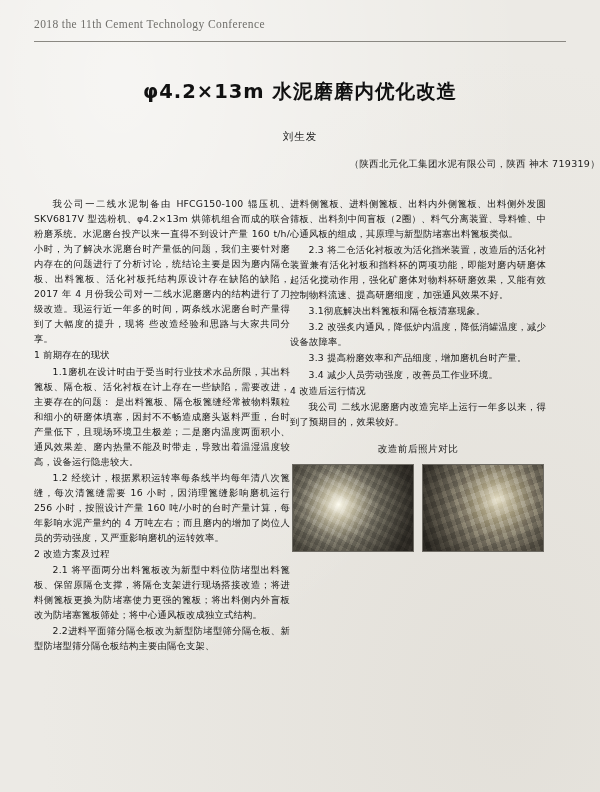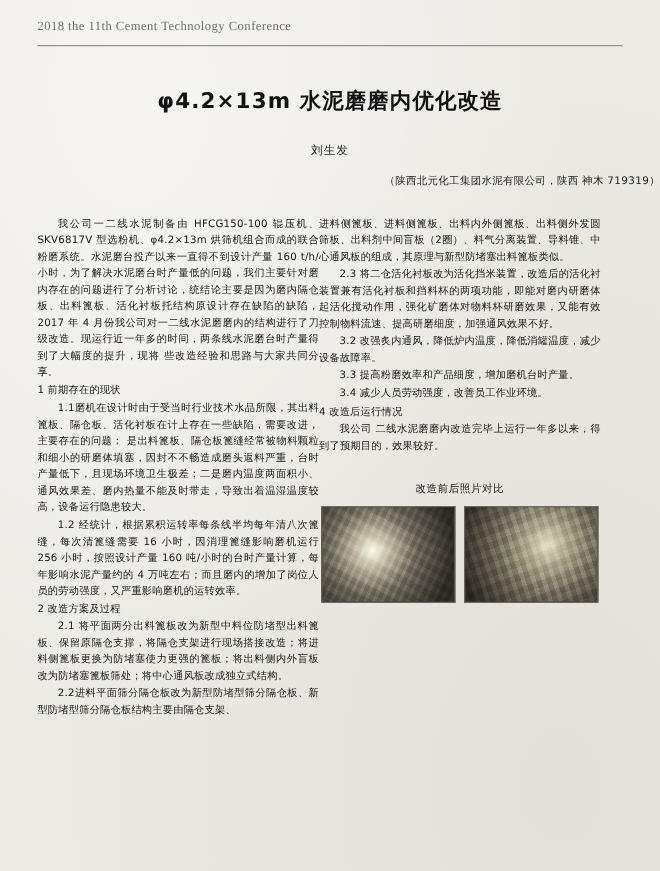--- a/index.html
+++ b/index.html
@@ -103,21 +103,21 @@
   .col p {
     margin: 0 0 1px 0;
   }
   .indent2 {
     text-indent: 2em;
   }
   .indent0 {
     text-indent: 0;
   }
   .figcap {
-    margin-top: 24px;
+    margin-top: 12px;
     text-align: center;
     font-size: 9.6px;
     letter-spacing: 0.5px;
   }
   .photos {
     margin-top: 8px;
     display: flex;
     gap: 8px;
     justify-content: center;
   }
@@ -179,20 +179,21 @@
       <p class="indent2">1.1磨机在设计时由于受当时行业技术水品所限，其出料篦板、隔仓板、活化衬板在计上存在一些缺陷，需要改进，主要存在的问题： 是出料篦板、隔仓板篦缝经常被物料颗粒和细小的研磨体填塞，因封不不畅造成磨头返料严重，台时产量低下，且现场环境卫生极差；二是磨内温度两面积小、通风效果差、磨内热量不能及时带走，导致出着温湿温度较高，设备运行隐患较大。</p>
       <p class="indent2">1.2 经统计，根据累积运转率每条线半均每年清八次篦缝，每次清篦缝需要 16 小时，因消理篦缝影响磨机运行 256 小时，按照设计产量 160 吨/小时的台时产量计算，每年影响水泥产量约的 4 万吨左右；而且磨内的增加了岗位人员的劳动强度，又严重影响磨机的运转效率。</p>
       <p class="indent0">2 改造方案及过程</p>
       <p class="indent2">2.1 将平面两分出料篦板改为新型中料位防堵型出料篦板、保留原隔仓支撑，将隔仓支架进行现场搭接改造；将进料侧篦板更换为防堵塞使力更强的篦板；将出料侧内外盲板改为防堵塞篦板筛处；将中心通风板改成独立式结构。</p>
       <p class="indent2">2.2进料平面筛分隔仓板改为新型防堵型筛分隔仓板、新型防堵型筛分隔仓板结构主要由隔仓支架、</p>
     </div>
 
     <div class="col">
       <p class="indent0">进料侧篦板、进料侧篦板、出料内外侧篦板、出料侧外发圆筛板、出料剂中间盲板（2圈）、料气分离装置、导料锥、中心通风板的组成，其原理与新型防堵塞出料篦板类似。</p>
       <p class="indent2">2.3 将二仓活化衬板改为活化挡米装置，改造后的活化衬装置兼有活化衬板和挡料杯的两项功能，即能对磨内研磨体起活化搅动作用，强化矿磨体对物料杯研磨效果，又能有效控制物料流速、提高研磨细度，加强通风效果不好。</p>
+      <p class="indent2">3.1彻底解决出料篦板和隔仓板清塞现象。</p>
       <p class="indent2">3.2 改强炙内通风，降低炉内温度，降低消罐温度，减少设备故障率。</p>
       <p class="indent2">3.3 提高粉磨效率和产品细度，增加磨机台时产量。</p>
       <p class="indent2">3.4 减少人员劳动强度，改善员工作业环境。</p>
       <p class="indent0">4 改造后运行情况</p>
       <p class="indent2">我公司 二线水泥磨磨内改造完毕上运行一年多以来，得到了预期目的，效果较好。</p>
 
       <div class="figcap">改造前后照片对比</div>
       <div class="photos">
         <div class="photo photo-a"></div>
         <div class="photo photo-b"></div>

